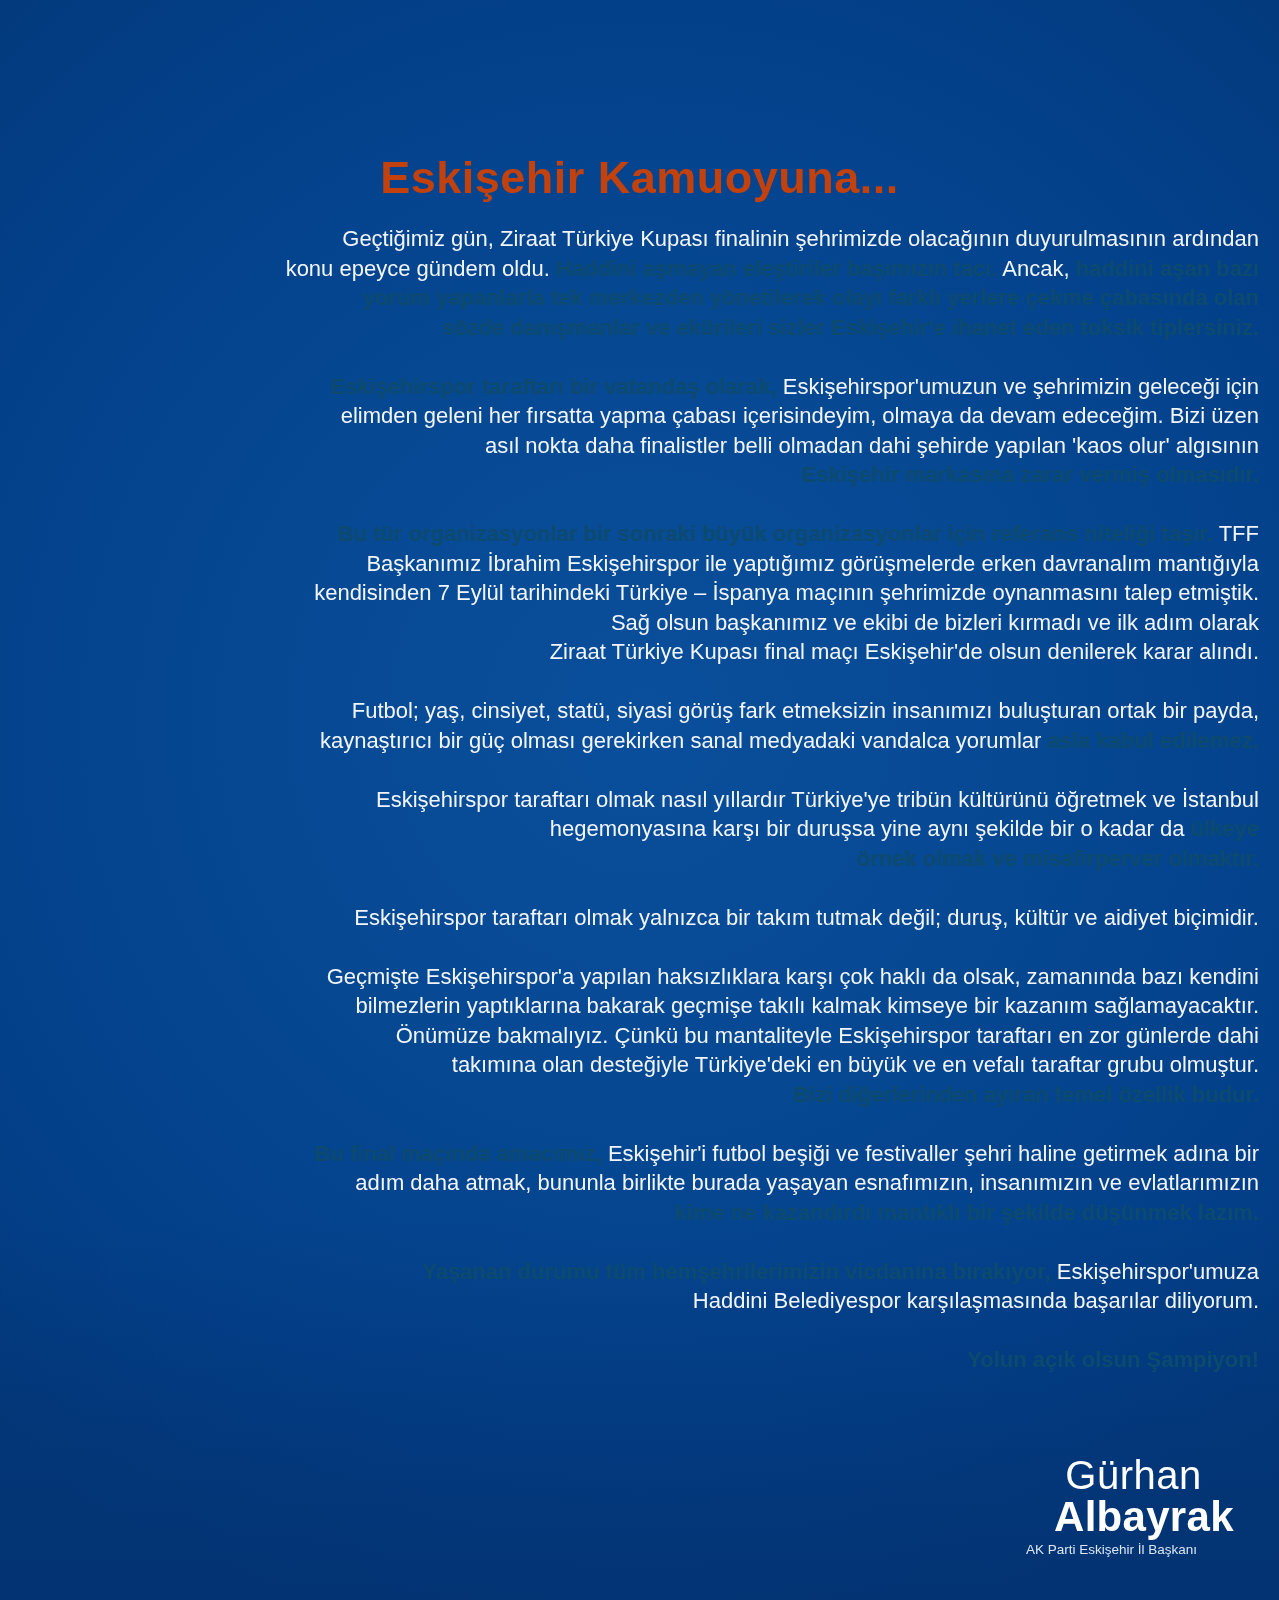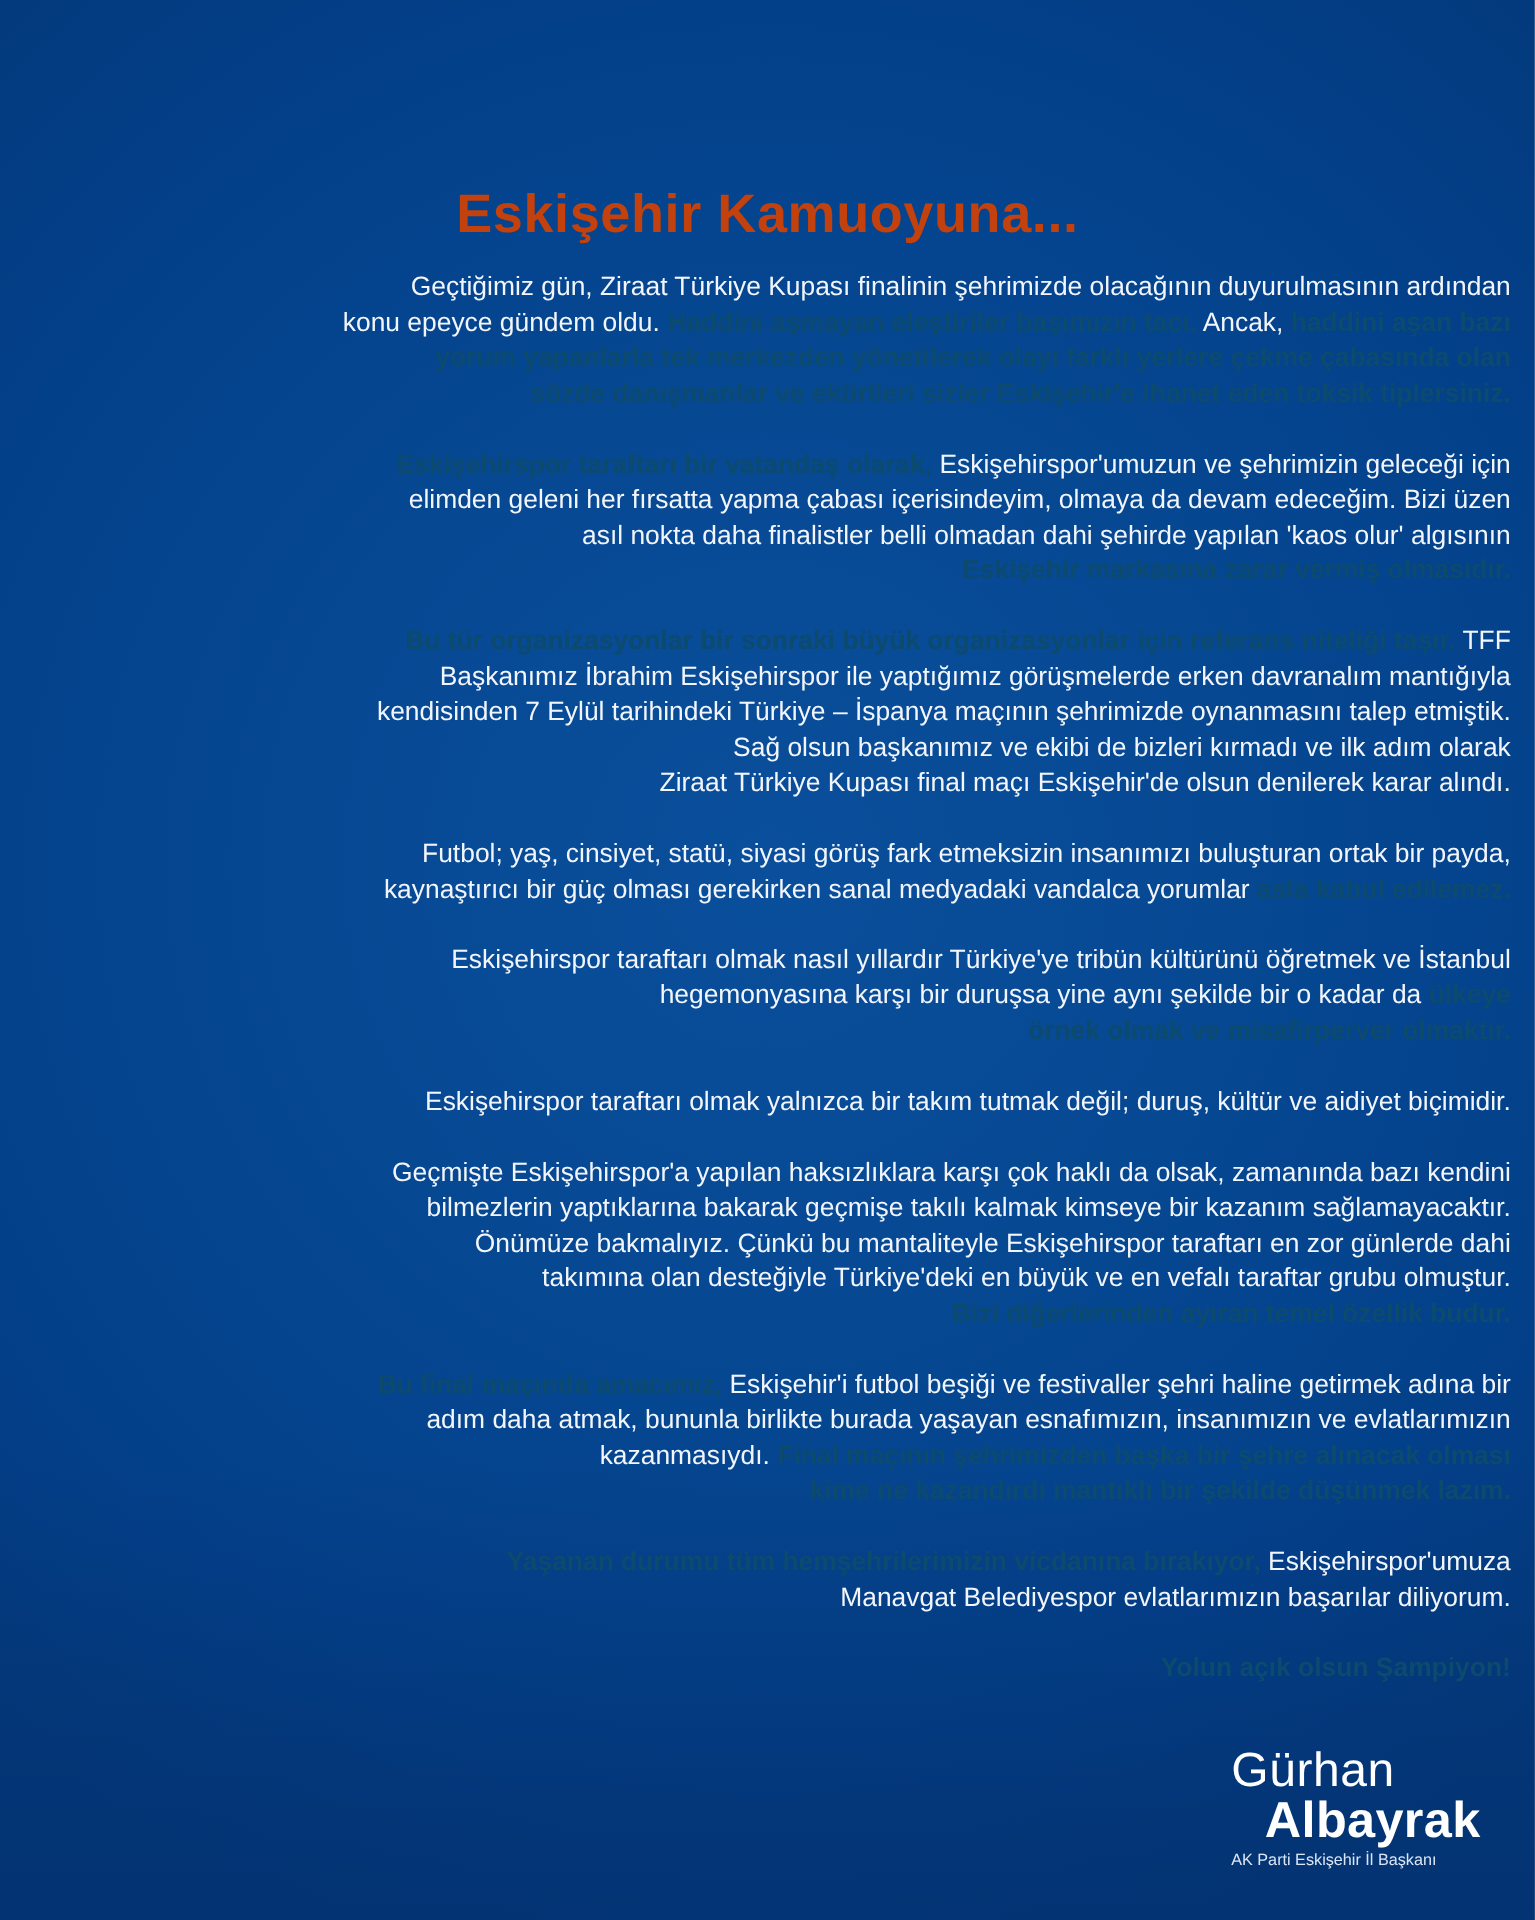--- a/index.html
+++ b/index.html
@@ -63,20 +63,21 @@
       top: 1454px;
       text-align: left;
       width: 215px;
     }
     .sig-first {
       font-size: 40px;
       font-weight: 400;
       line-height: 42px;
       color: #ffffff;
       letter-spacing: 0.5px;
+      text-align: center;
     }
     .sig-last {
       font-size: 42px;
       font-weight: 700;
       line-height: 42px;
       color: #ffffff;
       letter-spacing: 0.3px;
       margin-left: 28px;
     }
     .sig-role {
@@ -128,26 +129,25 @@
     <div class="para">
       <span class="line"><span class="n">Geçmişte Eskişehirspor'a yapılan haksızlıklara karşı çok haklı da olsak, zamanında bazı kendini</span></span>
       <span class="line"><span class="n">bilmezlerin yaptıklarına bakarak geçmişe takılı kalmak kimseye bir kazanım sağlamayacaktır.</span></span>
       <span class="line"><span class="n">Önümüze bakmalıyız. Çünkü bu mantaliteyle Eskişehirspor taraftarı en zor günlerde dahi</span></span>
       <span class="line"><span class="n">takımına olan desteğiyle Türkiye'deki en büyük ve en vefalı taraftar grubu olmuştur.</span></span>
       <span class="line"><span class="b">Bizi diğerlerinden ayıran temel özellik budur.</span></span>
     </div>
     <div class="para">
       <span class="line"><span class="b">Bu final maçında amacımız,</span><span class="n"> Eskişehir'i futbol beşiği ve festivaller şehri haline getirmek adına bir</span></span>
       <span class="line"><span class="n">adım daha atmak, bununla birlikte burada yaşayan esnafımızın, insanımızın ve evlatlarımızın</span></span>
-      <span class="line"><span class="n">kazanmasıydı. </span><span class="b">Final maçının şehrimizden başka bir şehre alınacak olması</span></span>
       <span class="line"><span class="b">kime ne kazandırdı mantıklı bir şekilde düşünmek lazım.</span></span>
     </div>
     <div class="para">
       <span class="line"><span class="b">Yaşanan durumu tüm hemşehrilerimizin vicdanına bırakıyor,</span><span class="n"> Eskişehirspor'umuza</span></span>
-      <span class="line"><span class="n">Manavgat Belediyespor evlatlarımızın başarılar diliyorum.</span></span>
+      <span class="line"><span class="n">Haddini Belediyespor karşılaşmasında başarılar diliyorum.</span></span>
     </div>
     <div class="para">
       <span class="line"><span class="b">Yolun açık olsun Şampiyon!</span></span>
     </div>
   </div>
 
 <div class="signature">
   <div class="sig-first">Gürhan</div>
   <div class="sig-last">Albayrak</div>
   <div class="sig-role">AK Parti Eskişehir İl Başkanı</div>

